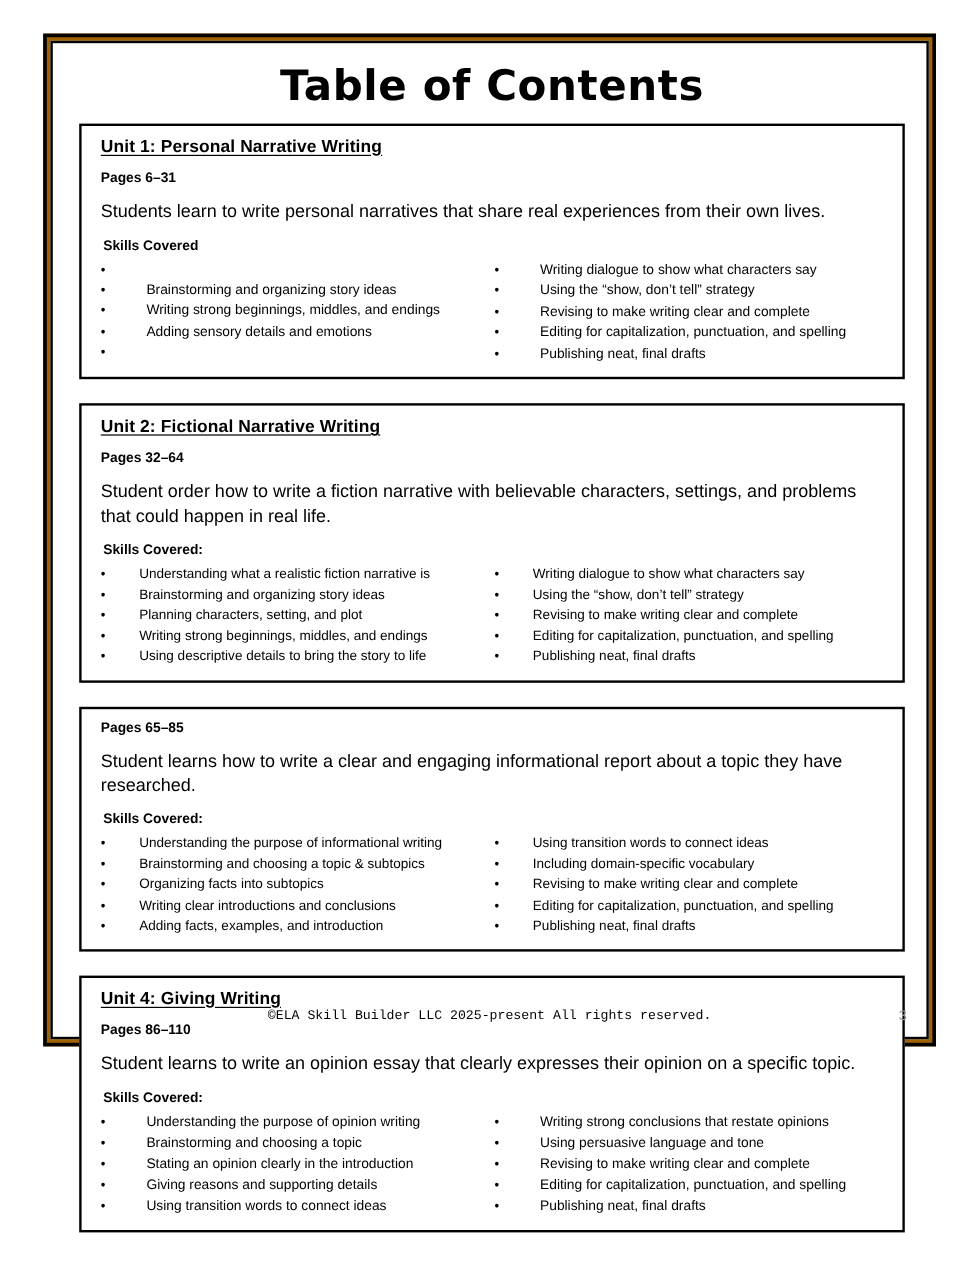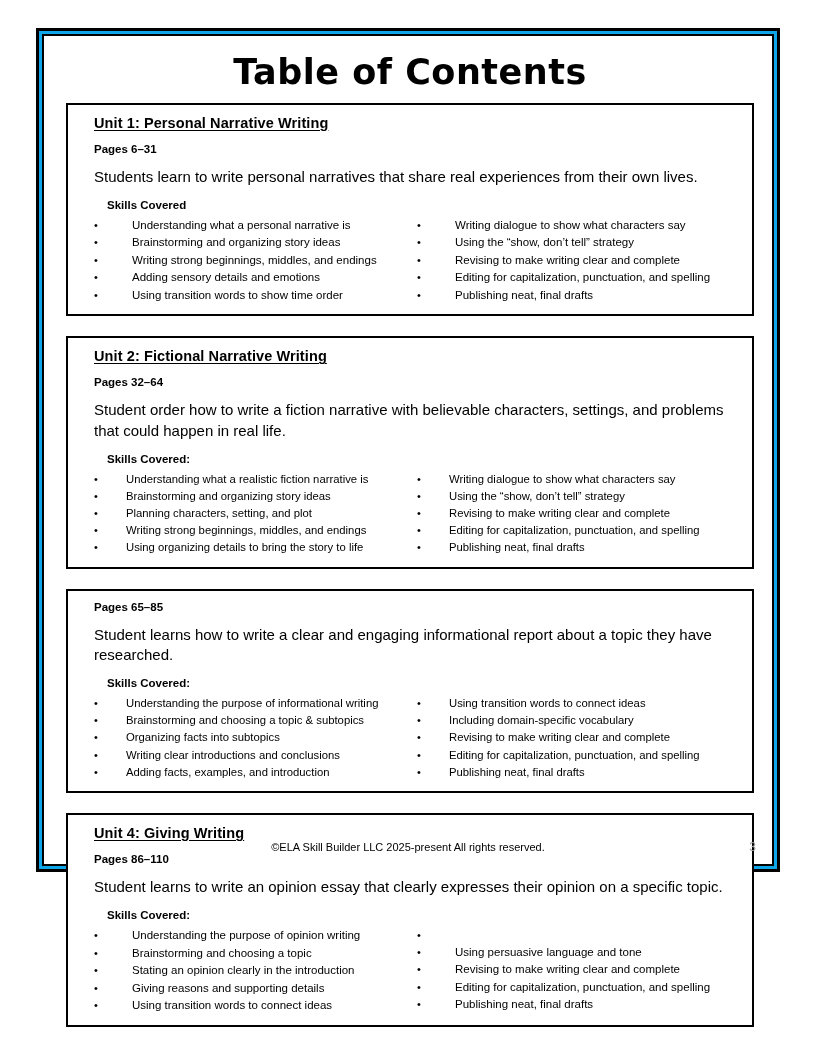--- a/index.html
+++ b/index.html
@@ -17,21 +17,21 @@
 
   
   #page {
     position: absolute;
     left: 36px;
     top: 28px;
     width: 744px;
     height: 844px;
     border: 3px solid #000;
     box-sizing: border-box;
-    background: #0ea5e9;
+    background: #a16207;
   }
   #page-inner {
     position: absolute;
     left: 3px;
     top: 3px;
     right: 3px;
     bottom: 3px;
     border: 2px solid #000;
     box-sizing: border-box;
     background: #fff;
@@ -53,21 +53,21 @@
     line-height: 1.05;
     margin: 8px 0 12px 0;
     white-space: nowrap;
   }
 
   
   .unit-box {
     border: 2.5px solid #000;
     box-sizing: border-box;
     margin: 0 0 20px 0;
-    padding: 10px 12px 10px 26px;
+    padding: 10px 12px 10px 16px;
     background: #fff;
   }
   .unit-title {
     font-size: 14.5px;
     font-weight: bold;
     text-decoration: underline;
     text-underline-offset: 2px;
     margin: 0 0 12px 0;
     letter-spacing: 0.1px;
   }
@@ -79,21 +79,21 @@
   .unit-desc {
     font-size: 15px;
     font-weight: normal;
     line-height: 1.35;
     margin: 0 0 12px 0;
     max-width: 660px;
   }
   .skills-label {
     font-size: 11.5px;
     font-weight: bold;
-    margin: 0 0 6px 13px;
+    margin: 0 0 6px 2px;
   }
 
   
   .skills-cols {
     display: flex;
     align-items: flex-start;
   }
   .skills-col {
     flex: 0 0 50%;
     max-width: 50%;
@@ -124,20 +124,21 @@
   .tight .bullet { width: 32px; }
   .tight .skills-col li { font-size: 11.3px; }
 
   
   .footer {
     position: absolute;
     left: 0;
     right: 0;
     bottom: 8px;
     height: 18px;
+    font-family: Liberation Mono, monospace;
   }
   .footer-credit {
     text-align: center;
     font-size: 11px;
     line-height: 18px;
   }
   .page-number {
     position: absolute;
     right: 16px;
     bottom: 0;
@@ -158,37 +159,35 @@
       <section class="unit-box">
         <div class="unit-title">Unit 1: Personal Narrative Writing</div>
         <div class="unit-pages">Pages 6–31</div>
         <div class="unit-desc">Students learn to write personal narratives that share real experiences from their own lives.</div>
         <div class="skills-label">Skills Covered</div>
         <div class="skills-cols">
           <div class="skills-col">
             <ul>
               <li>
                   <span class="bullet">•</span>
-                  <span class="skill-text">Understanding what a personal narrative is</span>
                 </li>
               <li>
                   <span class="bullet">•</span>
                   <span class="skill-text">Brainstorming and organizing story ideas</span>
                 </li>
               <li>
                   <span class="bullet">•</span>
                   <span class="skill-text">Writing strong beginnings, middles, and endings</span>
                 </li>
               <li>
                   <span class="bullet">•</span>
                   <span class="skill-text">Adding sensory details and emotions</span>
                 </li>
               <li>
                   <span class="bullet">•</span>
-                  <span class="skill-text">Using transition words to show time order</span>
                 </li>
             </ul>
           </div>
           <div class="skills-col">
             <ul>
               <li>
                   <span class="bullet">•</span>
                   <span class="skill-text">Writing dialogue to show what characters say</span>
                 </li>
               <li>
@@ -231,21 +230,21 @@
               <li>
                   <span class="bullet">•</span>
                   <span class="skill-text">Planning characters, setting, and plot</span>
                 </li>
               <li>
                   <span class="bullet">•</span>
                   <span class="skill-text">Writing strong beginnings, middles, and endings</span>
                 </li>
               <li>
                   <span class="bullet">•</span>
-                  <span class="skill-text">Using organizing details to bring the story to life</span>
+                  <span class="skill-text">Using descriptive details to bring the story to life</span>
                 </li>
             </ul>
           </div>
           <div class="skills-col">
             <ul>
               <li>
                   <span class="bullet">•</span>
                   <span class="skill-text">Writing dialogue to show what characters say</span>
                 </li>
               <li>
@@ -352,20 +351,21 @@
               <li>
                   <span class="bullet">•</span>
                   <span class="skill-text">Using transition words to connect ideas</span>
                 </li>
             </ul>
           </div>
           <div class="skills-col">
             <ul>
               <li>
                   <span class="bullet">•</span>
+                  <span class="skill-text">Writing strong conclusions that restate opinions</span>
                 </li>
               <li>
                   <span class="bullet">•</span>
                   <span class="skill-text">Using persuasive language and tone</span>
                 </li>
               <li>
                   <span class="bullet">•</span>
                   <span class="skill-text">Revising to make writing clear and complete</span>
                 </li>
               <li>

